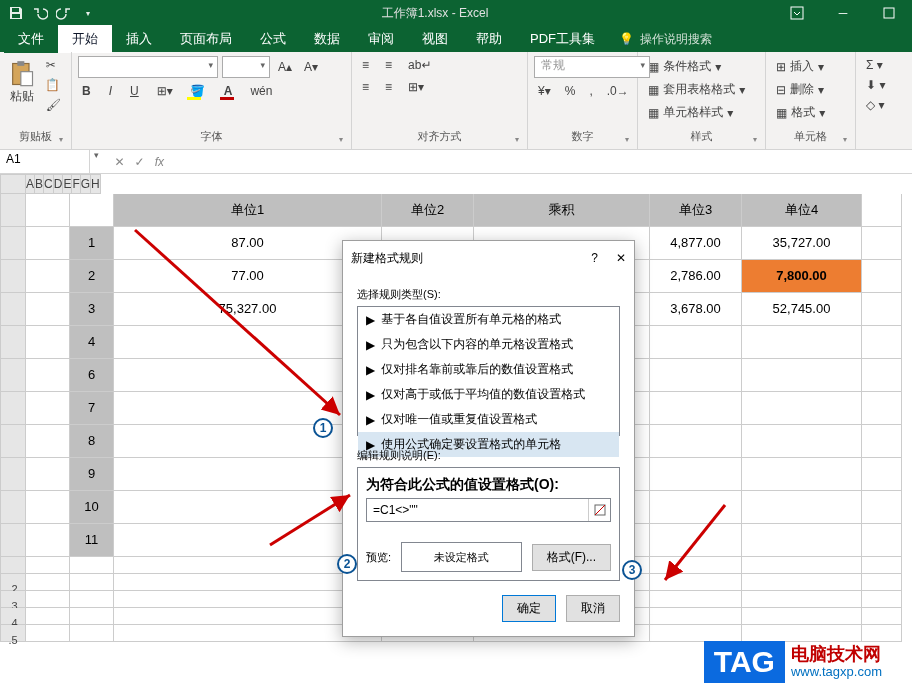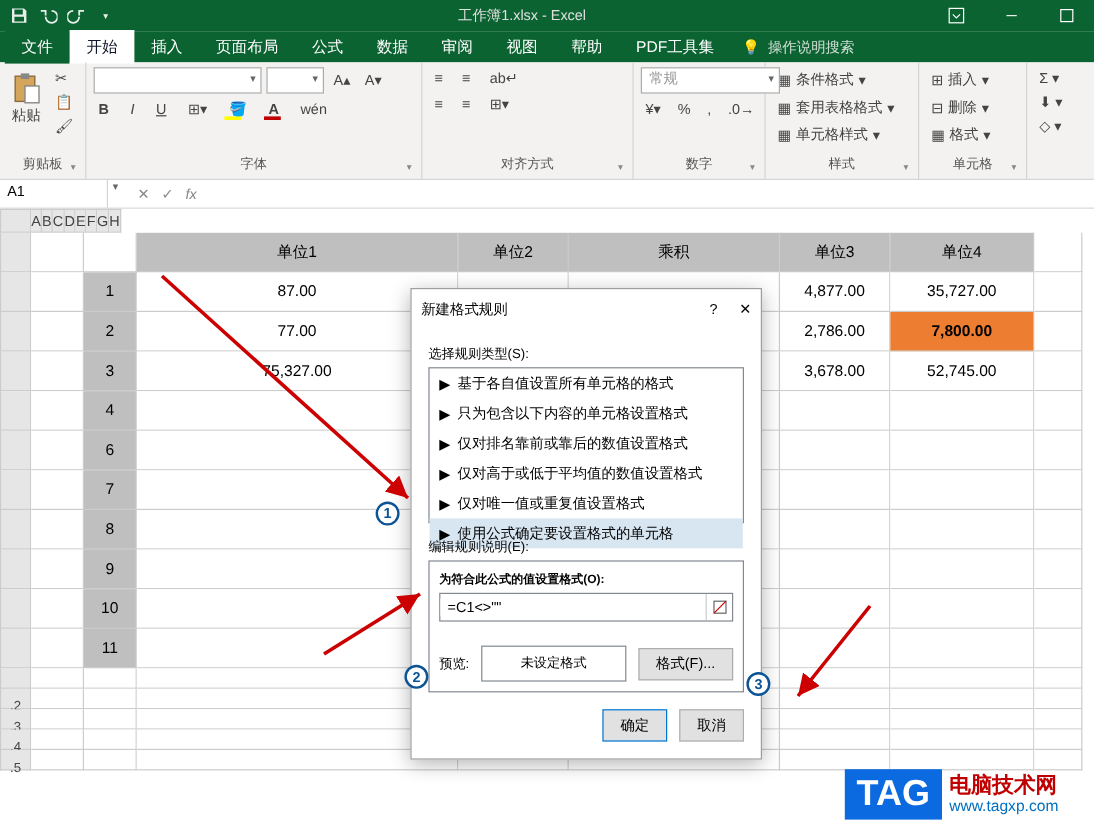--- a/index.html
+++ b/index.html
@@ -474,21 +474,21 @@
           <span>▶</span>
           <span>仅对唯一值或重复值设置格式</span>
         </div>
         <div class="ruleitem sel">
           <span>▶</span>
           <span>使用公式确定要设置格式的单元格</span>
         </div>
       </div>
     <div class="dlg-label" style="margin-top:12px">编辑规则说明(E):</div>
     <div style="border:1px solid #828790;padding:8px;margin-top:4px">
-      <div style="font-size:10px;font-weight:bold">为符合此公式的值设置格式(O):</div>
+      <div style="font-size:14px;font-weight:bold">为符合此公式的值设置格式(O):</div>
       <div class="formulabox">
         <input value="=C1&lt;&gt;&quot;&quot;" style="">
         <div class="selbtn">
             <svg width="12" height="12" viewBox="0 0 12 12">
               <rect x="1" y="1" width="10" height="10" fill="none" stroke="#666"></rect>
               <path d="M1 11L11 1" stroke="#c00"></path>
             </svg>
           </div>
       </div>
       <div class="previewrow">

